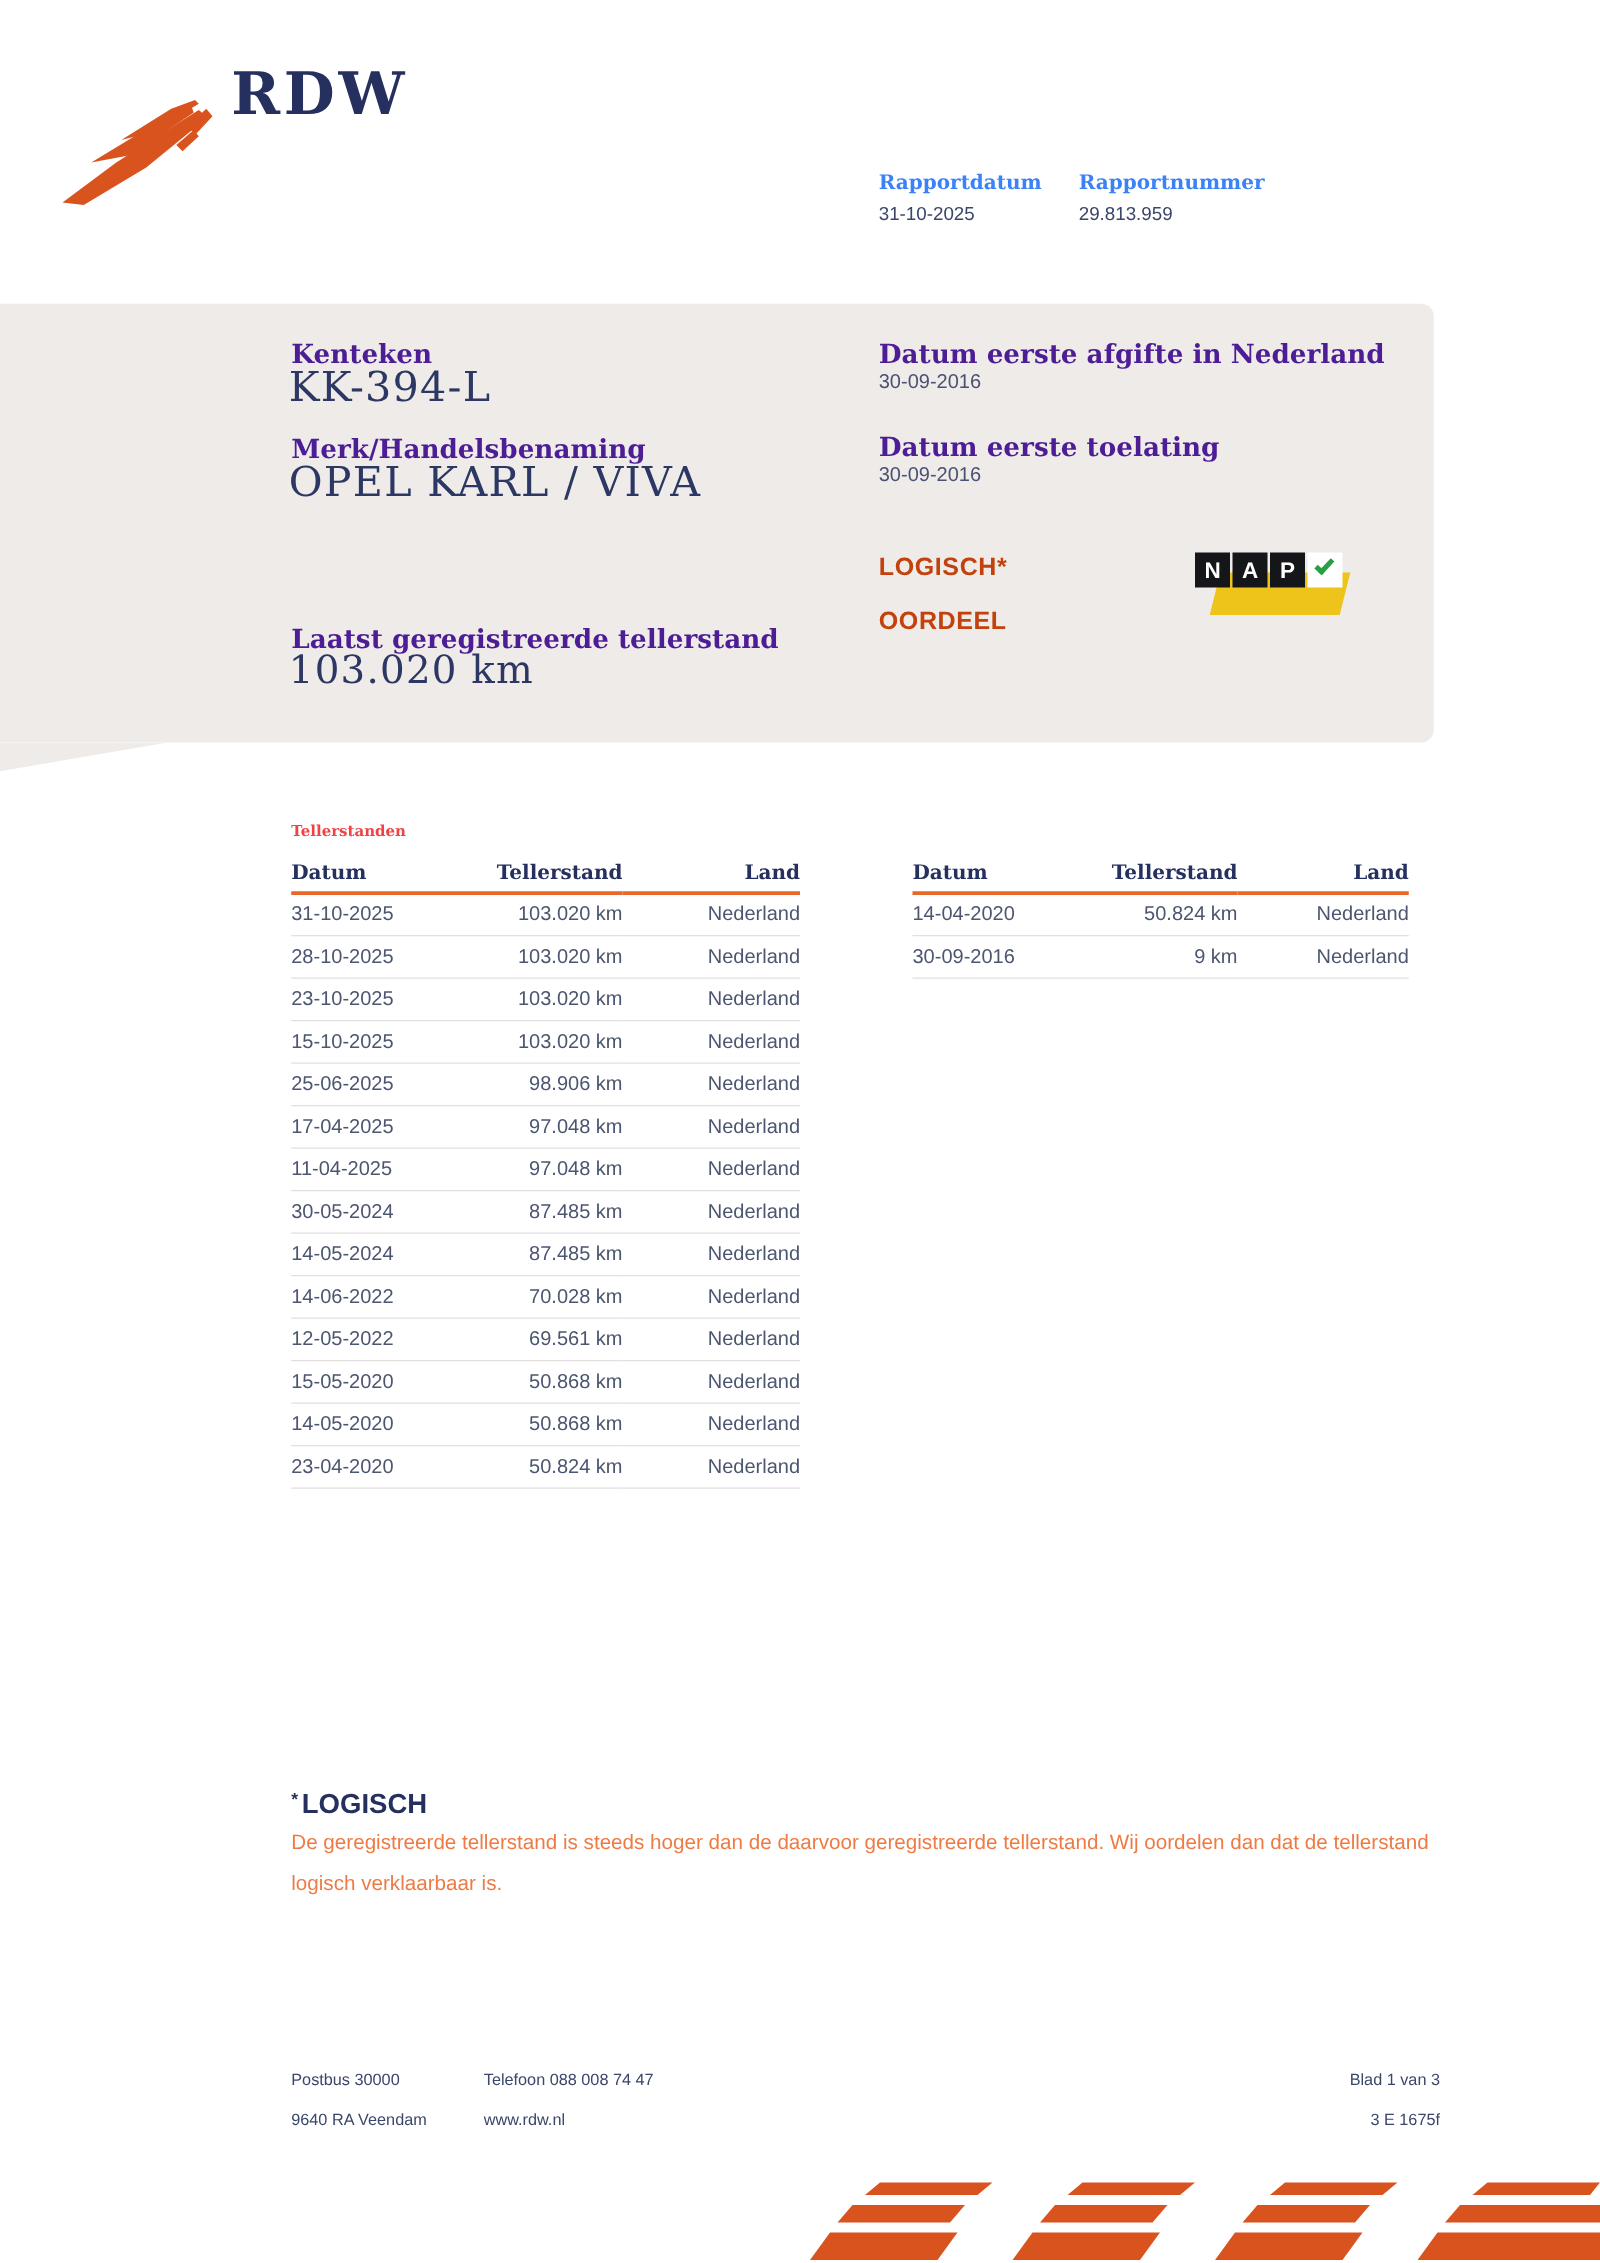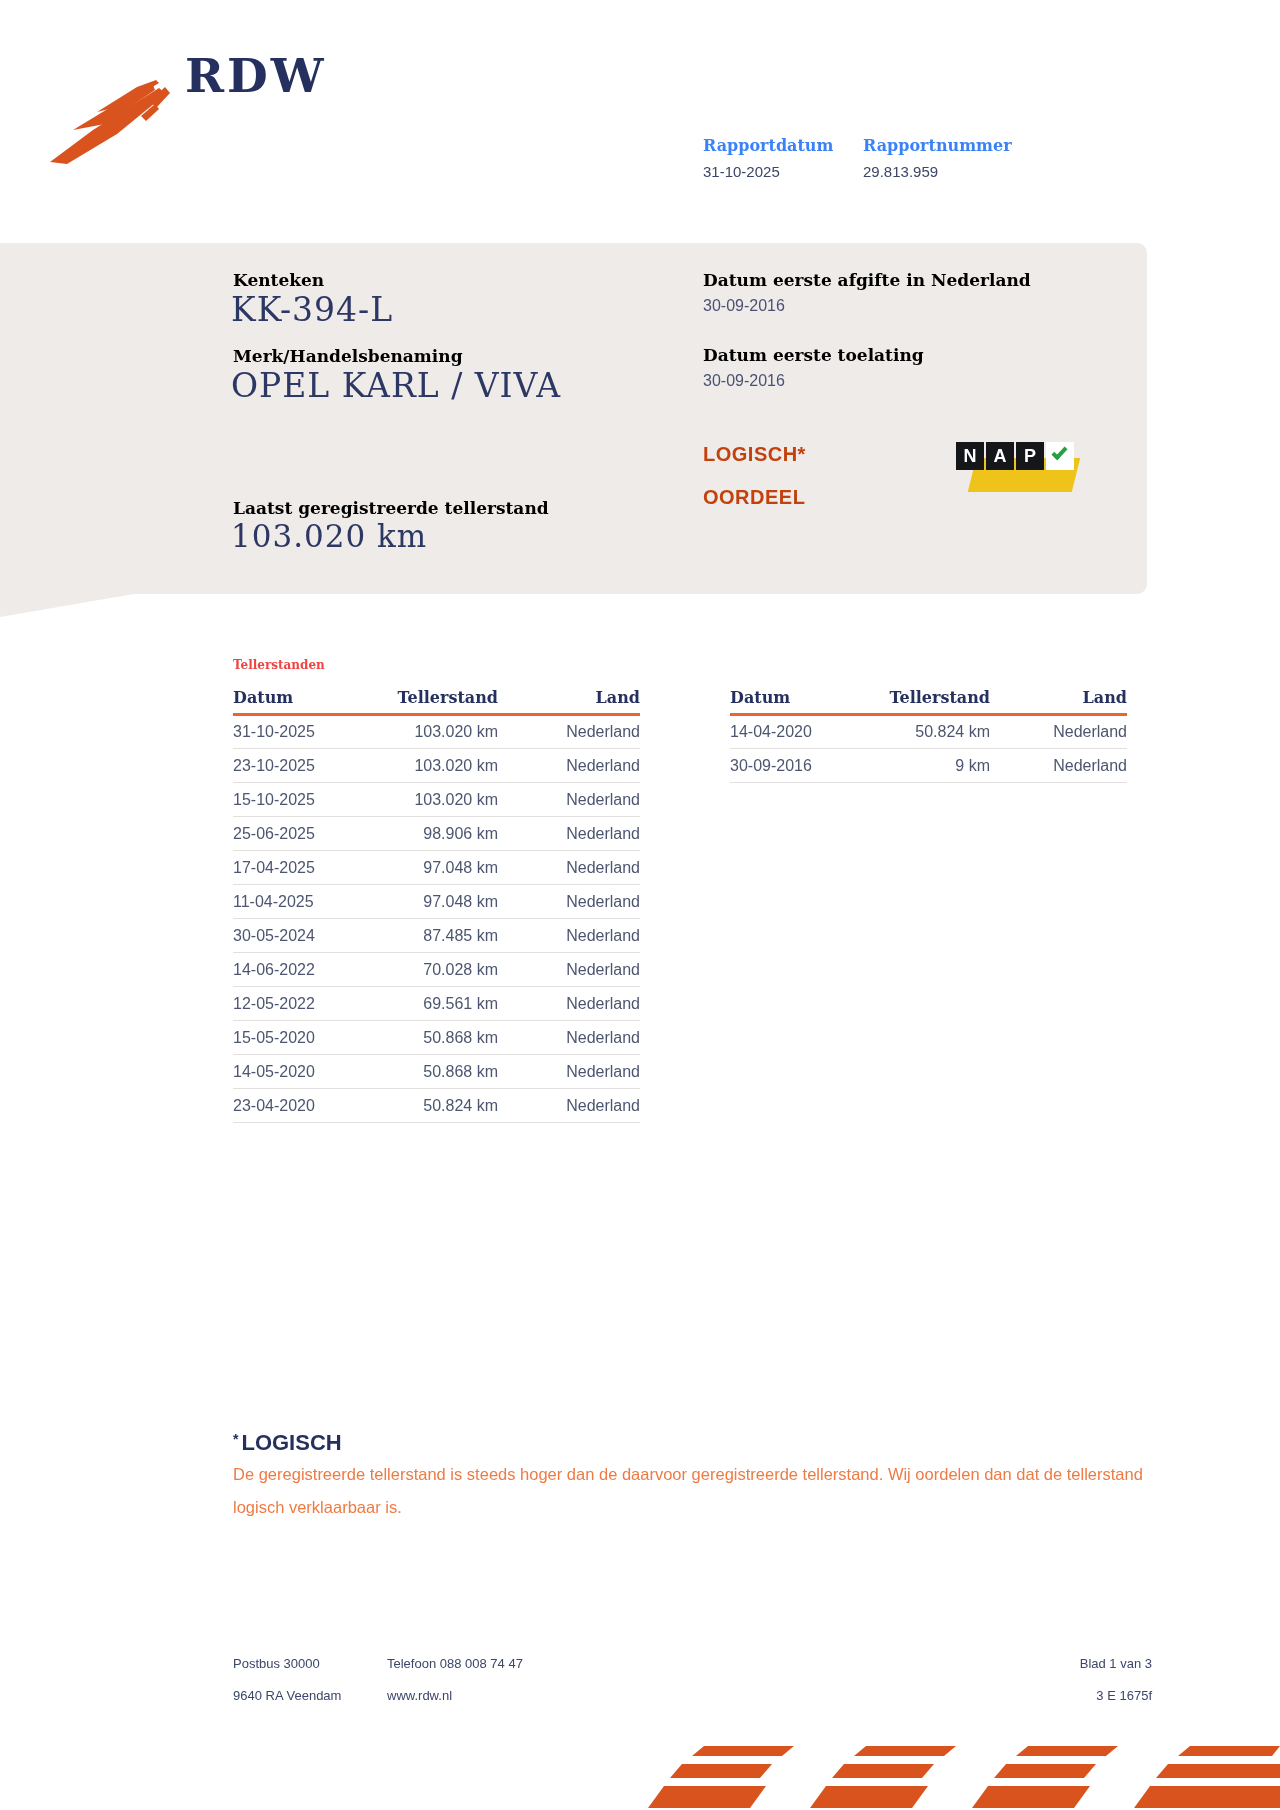--- a/index.html
+++ b/index.html
@@ -16,21 +16,21 @@
   .doc-title { left:703px; top:58px; font-family:"DejaVu Serif", serif; font-weight:bold;
     font-size:33px; color:#e9662a; }
   .hdr-label { font-family:"DejaVu Serif", serif; font-weight:bold; font-size:16px; color:#3b82f6; }
   .hdr-value { font-size:15px; color:#3c4668; }
 
   
   .panel { left:0; top:243px; width:1147px; height:351px; background:#efebe9;
     border-radius:0 10px 10px 0; }
   .panel-tail { left:0; top:594px; width:134px; height:23px; background:#efebe9;
     clip-path:polygon(0 0, 100% 0, 0 100%); }
-  .field-label { font-family:"DejaVu Serif", serif; font-weight:bold; font-size:17px; color:#000000; }
+  .field-label { font-family:"DejaVu Serif", serif; font-weight:bold; font-size:21px; color:#4c1d95; }
   .field-serif { font-family:"DejaVu Serif", serif; font-size:33px; color:#2c3763; letter-spacing:1px; }
   .field-plain { font-size:16px; color:#4a5273; }
   .oordeel { font-weight:bold; font-size:20px; color:#c2410c; letter-spacing:0.5px; }
 
   
   .nap { left:956px; top:438px; width:130px; height:60px; }
   .nap-yellow { position:absolute; left:16px; top:20px; width:104px; height:34px;
     background:#eec31a; transform:skewX(-14deg); }
   .nap-sq { position:absolute; top:4px; width:28px; height:28px; background:#15161a;
     color:#ffffff; font-weight:bold; font-size:18px; text-align:center; line-height:28px; }
@@ -122,20 +122,25 @@
       </tr>
     </thead>
     <tbody>
 
         <tr>
           <td>31-10-2025</td>
           <td class="r">103.020 km</td>
           <td class="r">Nederland</td>
         </tr>
 
+        <tr>
+          <td>28-10-2025</td>
+          <td class="r">103.020 km</td>
+          <td class="r">Nederland</td>
+        </tr>
 
         <tr>
           <td>23-10-2025</td>
           <td class="r">103.020 km</td>
           <td class="r">Nederland</td>
         </tr>
 
         <tr>
           <td>15-10-2025</td>
           <td class="r">103.020 km</td>
@@ -159,20 +164,25 @@
           <td class="r">97.048 km</td>
           <td class="r">Nederland</td>
         </tr>
 
         <tr>
           <td>30-05-2024</td>
           <td class="r">87.485 km</td>
           <td class="r">Nederland</td>
         </tr>
 
+        <tr>
+          <td>14-05-2024</td>
+          <td class="r">87.485 km</td>
+          <td class="r">Nederland</td>
+        </tr>
 
         <tr>
           <td>14-06-2022</td>
           <td class="r">70.028 km</td>
           <td class="r">Nederland</td>
         </tr>
 
         <tr>
           <td>12-05-2022</td>
           <td class="r">69.561 km</td>

